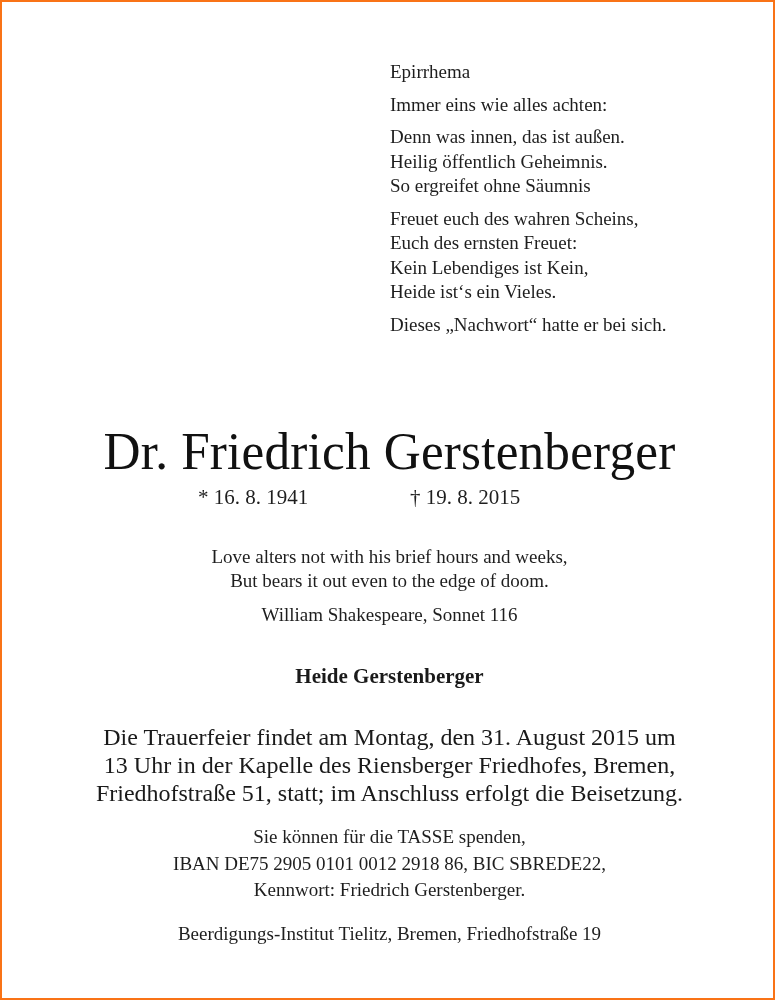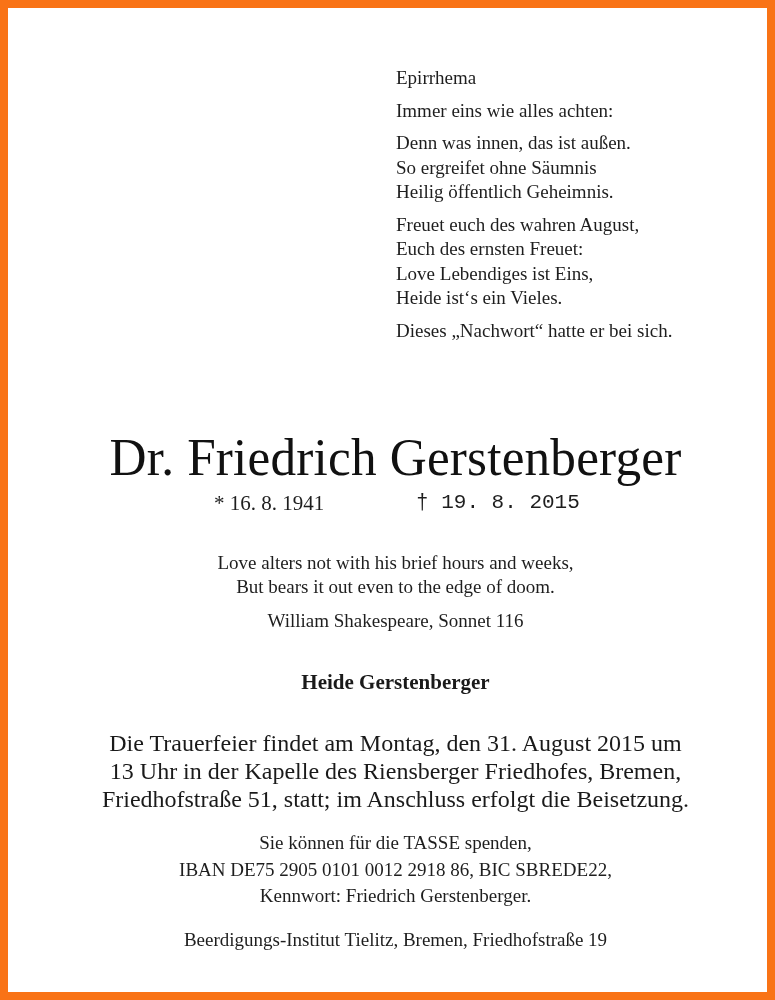--- a/index.html
+++ b/index.html
@@ -11,21 +11,21 @@
       width: 775px;
       height: 1000px;
       overflow: hidden;
     }
     .frame {
       position: absolute;
       left: 0; top: 0;
       width: 775px;
       height: 1000px;
       box-sizing: border-box;
-      border: 8px solid #f97316;
+      border: 2px solid #f97316;
       background: #ffffff;
       font-family: "Liberation Serif", "DejaVu Serif", serif;
       color: #1a1a1a;
     }
     .poem {
       position: absolute;
       left: 388px;
       top: 58px;
       font-size: 19px;
       line-height: 24.5px;
@@ -55,28 +55,27 @@
       position: absolute;
       top: 482px;
       left: 0;
       width: 775px;
       font-size: 21px;
       line-height: 26px;
       color: #1e1e1e;
     }
     .dates .birth {
       position: absolute;
-      left: 206px;
+      left: 196px;
       white-space: nowrap;
     }
     .dates .death {
       position: absolute;
       left: 408px;
       white-space: nowrap;
-      font-family: Liberation Mono, monospace;
     }
     .center-block {
       position: absolute;
       left: 0;
       width: 775px;
       text-align: center;
     }
     .quote {
       top: 543px;
       font-size: 19px;
@@ -125,27 +124,27 @@
 
   <div class="poem">
     <div class="stanza">
       <span class="line">Epirrhema</span>
     </div>
     <div class="stanza">
       <span class="line">Immer eins wie alles achten:</span>
     </div>
     <div class="stanza">
       <span class="line">Denn was innen, das ist außen.</span>
+      <span class="line">Heilig öffentlich Geheimnis.</span>
       <span class="line">So ergreifet ohne Säumnis</span>
-      <span class="line">Heilig öffentlich Geheimnis.</span>
     </div>
     <div class="stanza">
-      <span class="line">Freuet euch des wahren August,</span>
+      <span class="line">Freuet euch des wahren Scheins,</span>
       <span class="line">Euch des ernsten Freuet:</span>
-      <span class="line">Love Lebendiges ist Eins,</span>
+      <span class="line">Kein Lebendiges ist Kein,</span>
       <span class="line">Heide ist‘s ein Vieles.</span>
     </div>
     <div class="stanza">
       <span class="line">Dieses „Nachwort“ hatte er bei sich.</span>
     </div>
   </div>
 
   <div class="name">Dr. Friedrich Gerstenberger</div>
 
   <div class="dates">

